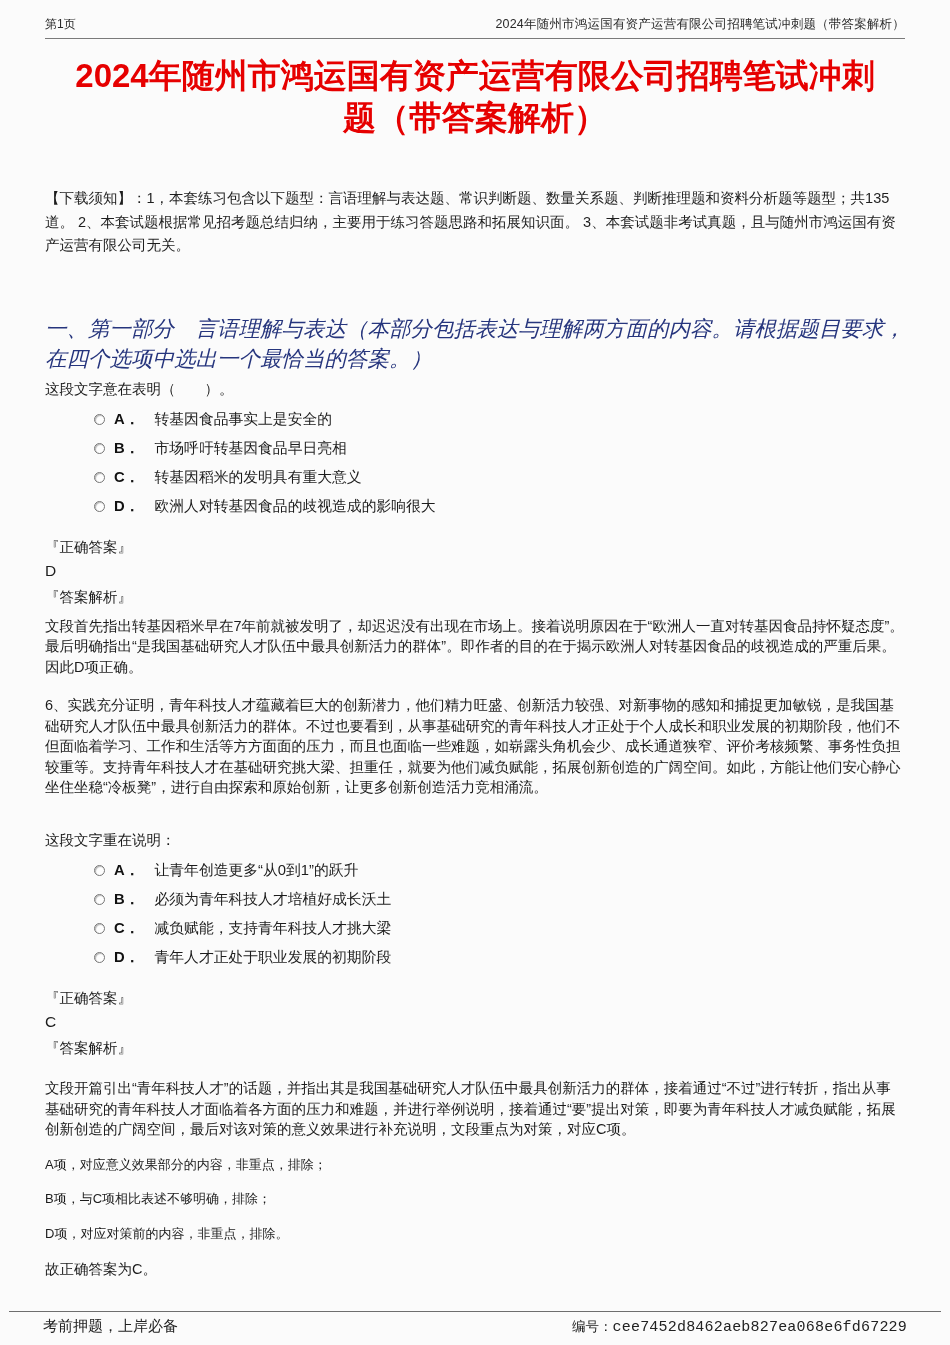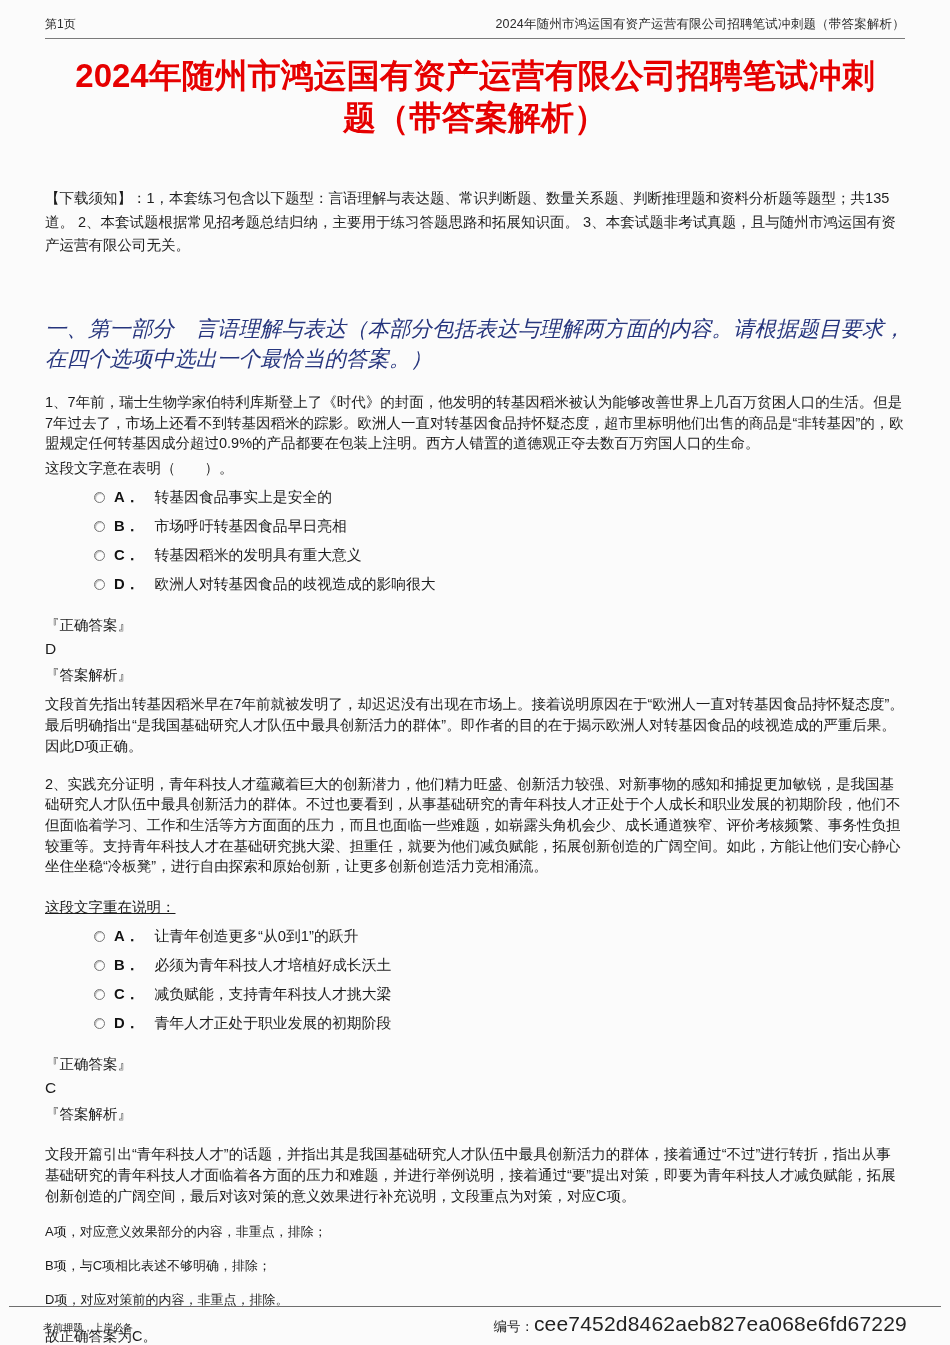--- a/index.html
+++ b/index.html
@@ -70,52 +70,51 @@
   }
   .opt-letter{margin-right:15px;font-weight:600;color:#111;}
   .opt-text{color:#1c1c1c;}
   p.ans-label{margin:22px 0 0 0;font-size:14.5px;}
   p.ans-value{margin:5px 0 0 0;font-size:15.5px;}
   p.ana-label{margin:8px 0 0 0;font-size:14.5px;}
   p.analysis{margin:9px 0 0 0;font-size:14.5px;line-height:1.44;}
   p.analysis.gap{margin-top:20px;}
   section.question{margin:0;}
   section#q2{margin-top:14px;}
-  #q2 p.prompt{margin-top:20px;text-decoration:underline;}
+  #q2 p.prompt{margin-top:32px;}
   p.opt-analysis{margin:16px 0 0 0;font-size:13px;line-height:1.4;}
   p.conclusion{margin:17px 0 0 0;font-size:14.5px;}
   
   .doc-footer{
     position:absolute;left:9px;right:9px;bottom:9px;
     border-top:1px solid #6e6e6e;
     padding:5px 34px 0 34px;
     display:flex;justify-content:space-between;align-items:baseline;
   }
-  .doc-footer .ftr-left{font-size:10px;color:#222;}
+  .doc-footer .ftr-left{font-size:15px;color:#222;}
   .doc-footer .ftr-right{font-size:13.5px;color:#222;}
-  .doc-footer .ftr-right .code{font-size:21px;letter-spacing:.2px;}
+  .doc-footer .ftr-right .code{font-size:15px;letter-spacing:.2px;font-family:Liberation Mono, monospace;}
 </style>
 </head>
 <body>
 
 <div class="page">
 
   <div class="doc-header">
     <span class="hdr-left">第1页</span>
     <span class="hdr-right">2024年随州市鸿运国有资产运营有限公司招聘笔试冲刺题（带答案解析）</span>
   </div>
 
   <h1 class="title">2024年随州市鸿运国有资产运营有限公司招聘笔试冲刺题（带答案解析）</h1>
 
   <p class="notice">【下载须知】：1，本套练习包含以下题型：言语理解与表达题、常识判断题、数量关系题、判断推理题和资料分析题等题型；共135道。 2、本套试题根据常见招考题总结归纳，主要用于练习答题思路和拓展知识面。 3、本套试题非考试真题，且与随州市鸿运国有资产运营有限公司无关。</p>
 
   <h2 class="section">一、第一部分　言语理解与表达（本部分包括表达与理解两方面的内容。请根据题目要求，在四个选项中选出一个最恰当的答案。）</h2>
 
   <section class="question" id="q1">
-    <p class="stem">1、7年前，瑞士生物学家伯特利库斯登上了《时代》的封面，他发明的转基因稻米被认为能够改善世界上几百万贫困人口的生活。但是7年过去了，市场上还看不到转基因稻米的踪影。欧洲人一直对转基因食品持怀疑态度，超市里标明他们出售的商品是“非转基因”的，欧盟规定任何转基因成分超过0.9%的产品都要在包装上注明。西方人错置的道德观正夺去数百万穷国人口的生命。</p>
     <p class="prompt">这段文字意在表明（　　）。</p>
     <div class="options">
       <div class="option">
         <span class="radio"></span>
         <span class="opt-letter">A．</span>
         <span class="opt-text">转基因食品事实上是安全的</span>
       </div>
       <div class="option">
         <span class="radio"></span>
         <span class="opt-letter">B．</span>
@@ -132,21 +131,21 @@
         <span class="opt-text">欧洲人对转基因食品的歧视造成的影响很大</span>
       </div>
     </div>
     <p class="ans-label">『正确答案』</p>
     <p class="ans-value">D</p>
     <p class="ana-label">『答案解析』</p>
     <p class="analysis">文段首先指出转基因稻米早在7年前就被发明了，却迟迟没有出现在市场上。接着说明原因在于“欧洲人一直对转基因食品持怀疑态度”。最后明确指出“是我国基础研究人才队伍中最具创新活力的群体”。即作者的目的在于揭示欧洲人对转基因食品的歧视造成的严重后果。因此D项正确。</p>
   </section>
 
   <section class="question" id="q2">
-    <p class="stem">2、实践充分证明，青年科技人才蕴藏着巨大的创新潜力，他们精力旺盛、创新活力较强、对新事物的感知和捕捉更加敏锐，是我国基础研究人才队伍中最具创新活力的群体。不过也要看到，从事基础研究的青年科技人才正处于个人成长和职业发展的初期阶段，他们不但面临着学习、工作和生活等方方面面的压力，而且也面临一些难题，如崭露头角机会少、成长通道狭窄、评价考核频繁、事务性负担较重等。支持青年科技人才在基础研究挑大梁、担重任，就要为他们减负赋能，拓展创新创造的广阔空间。如此，方能让他们安心静心坐住坐稳“冷板凳”，进行自由探索和原始创新，让更多创新创造活力竞相涌流。</p>
+    <p class="stem">6、实践充分证明，青年科技人才蕴藏着巨大的创新潜力，他们精力旺盛、创新活力较强、对新事物的感知和捕捉更加敏锐，是我国基础研究人才队伍中最具创新活力的群体。不过也要看到，从事基础研究的青年科技人才正处于个人成长和职业发展的初期阶段，他们不但面临着学习、工作和生活等方方面面的压力，而且也面临一些难题，如崭露头角机会少、成长通道狭窄、评价考核频繁、事务性负担较重等。支持青年科技人才在基础研究挑大梁、担重任，就要为他们减负赋能，拓展创新创造的广阔空间。如此，方能让他们安心静心坐住坐稳“冷板凳”，进行自由探索和原始创新，让更多创新创造活力竞相涌流。</p>
     <p class="prompt">这段文字重在说明：</p>
     <div class="options">
       <div class="option">
         <span class="radio"></span>
         <span class="opt-letter">A．</span>
         <span class="opt-text">让青年创造更多“从0到1”的跃升</span>
       </div>
       <div class="option">
         <span class="radio"></span>
         <span class="opt-letter">B．</span>

